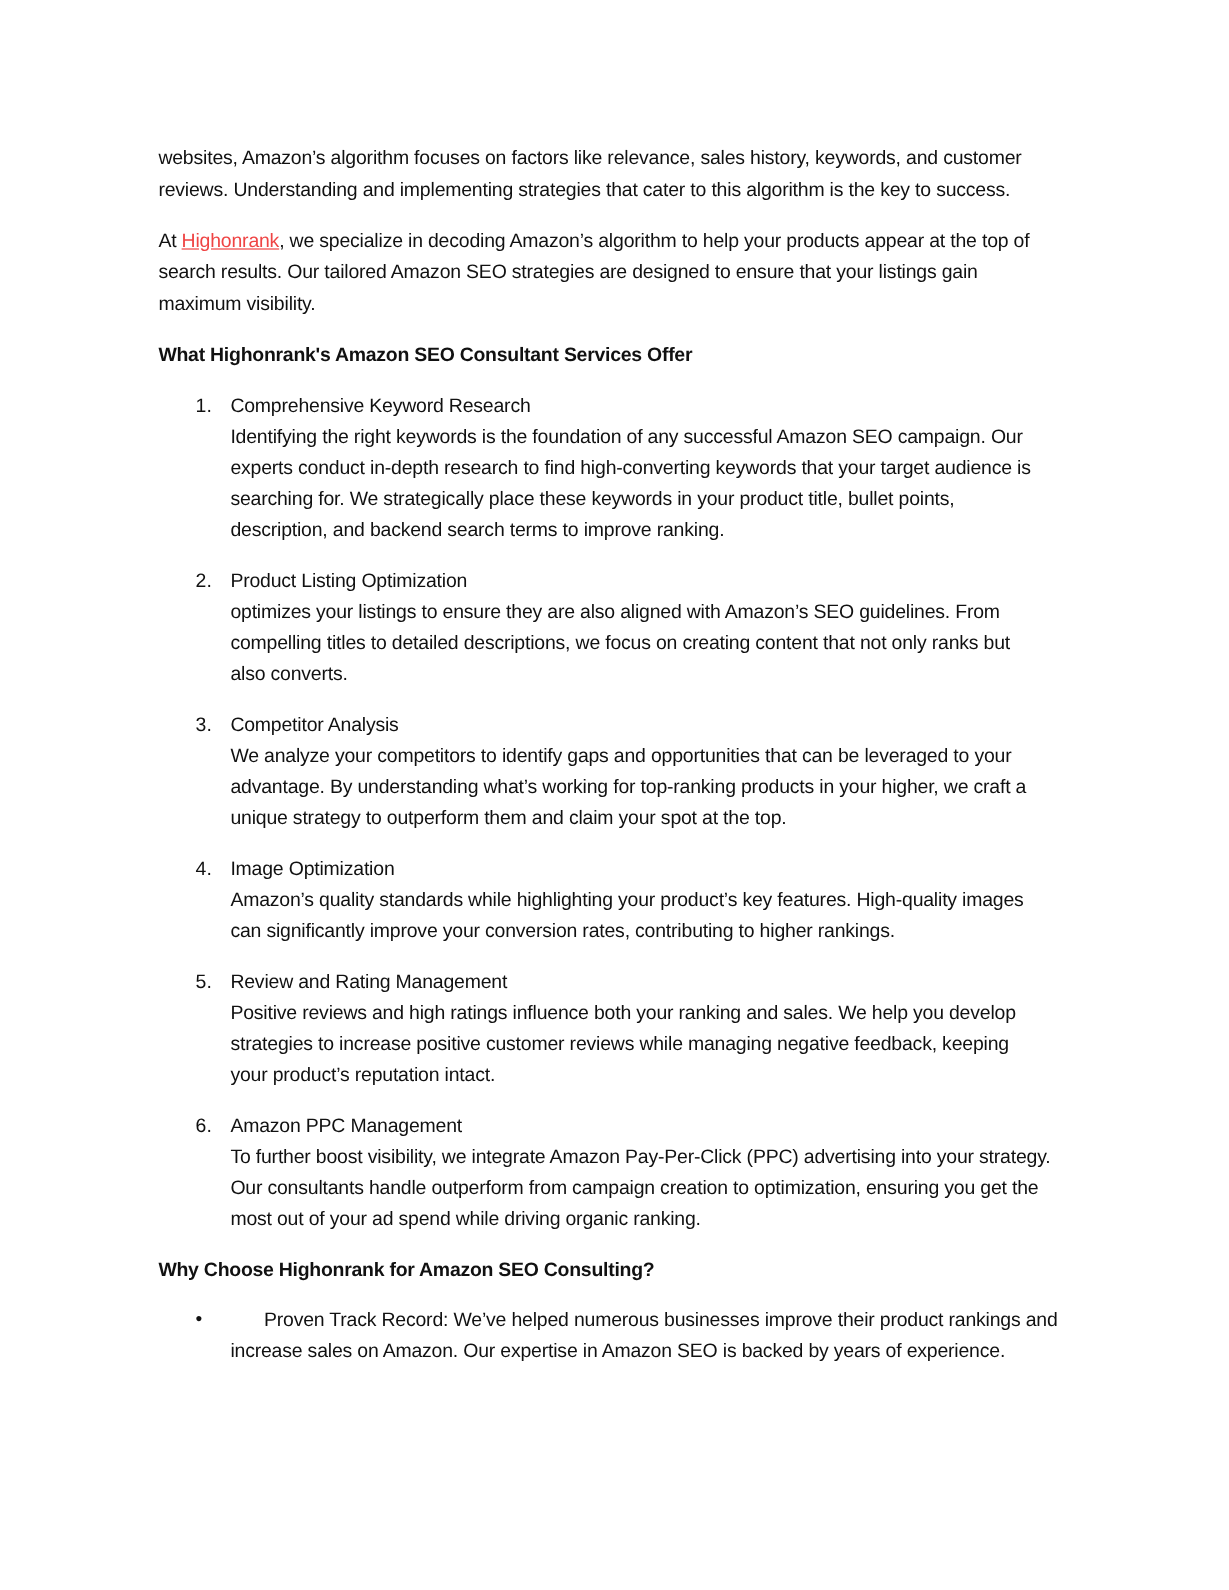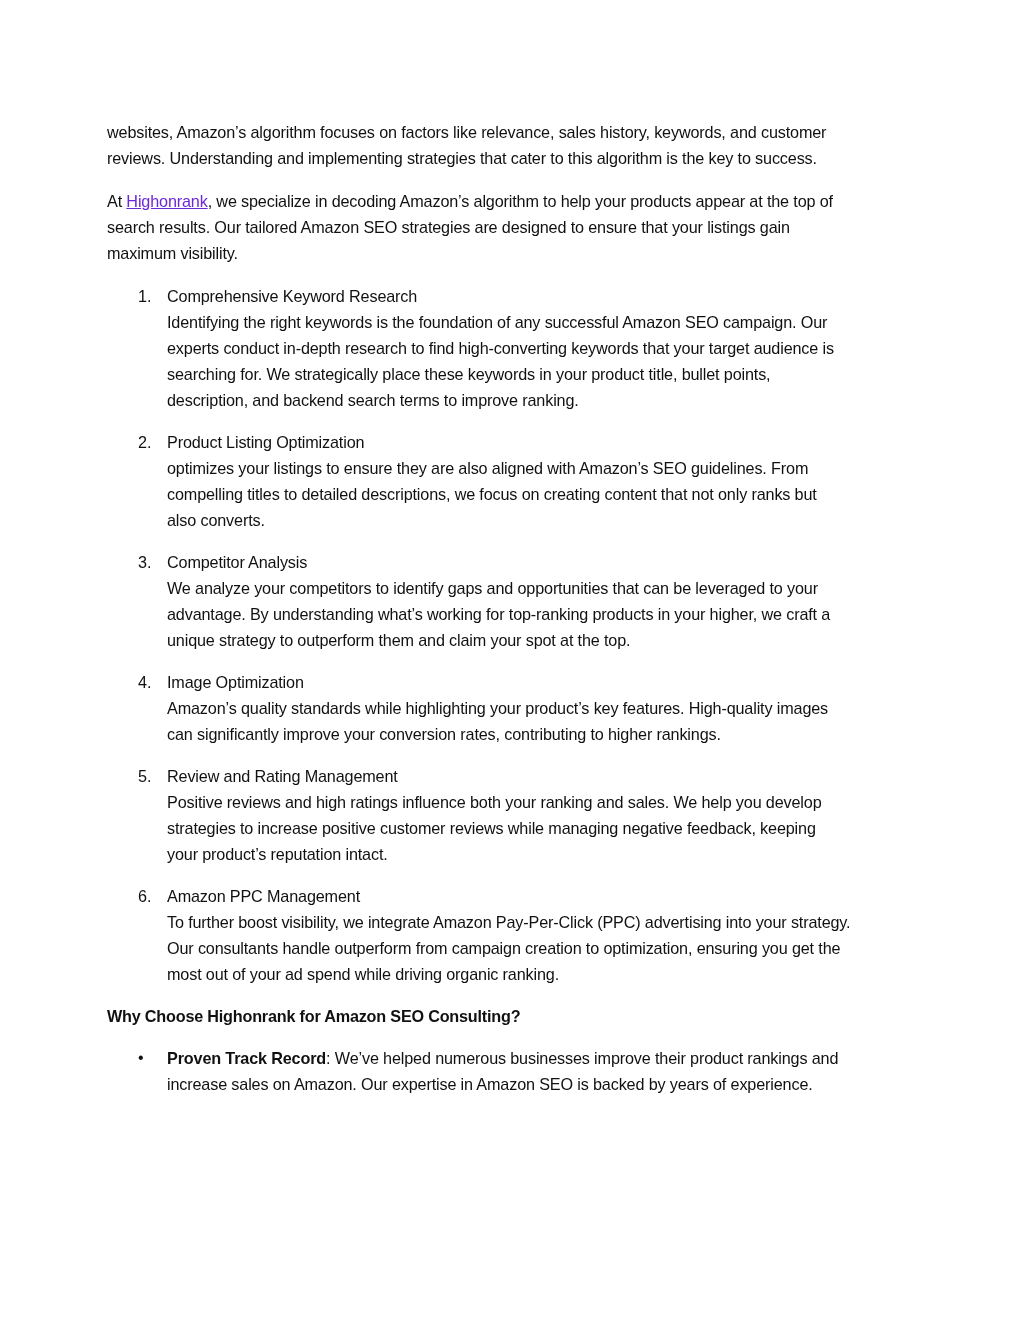--- a/index.html
+++ b/index.html
@@ -1,48 +1,49 @@
 <!DOCTYPE html>
 <html><head>
   <meta charset="utf-8">
   <style>
     html, body { margin: 0; padding: 0; background: #ffffff; }
     body { width: 1024px; height: 1325px; position: relative; overflow: hidden;
       font-family: "Liberation Sans", "DejaVu Sans", sans-serif; color: #111111; }
-    .page { position: absolute; left: 107px; top: 119px; width: 790px; }
+    .page { position: absolute; left: 132px; top: 119px; width: 790px; }
     .line { font-size: 16.2px; line-height: 26px; white-space: nowrap; letter-spacing: -0.15px; }
     p { margin: 0; }
     .para { margin-bottom: 17px; }
     .heading { font-weight: bold; font-size: 16.2px; line-height: 26px; margin-bottom: 16px; letter-spacing: -0.2px; }
-    a.link { color: #6d28d9; text-decoration: underline; }
+    a.link { color: #ef4444; text-decoration: underline; }
     ol.services { list-style: none; margin: 0; padding: 0; }
     ol.services li { position: relative; padding-left: 60px; margin-bottom: 16px; }
     .num { position: absolute; left: 31px; top: 0; font-size: 16.2px; line-height: 26px; }
     .item-title { font-weight: normal; }
     ul.reasons { list-style: none; margin: 0; padding: 0; }
     ul.reasons li { position: relative; padding-left: 60px; }
     .bullet { position: absolute; left: 31px; top: 0; font-size: 16px; line-height: 26px; }
-    .strong { font-weight: bold; }
+    .strong { font-weight: normal; margin-left: 28px; }
   </style>
 </head>
 <body>
 
 <div class="page">
 
   <p class="para">
     <span class="line" style="display:block">websites, Amazon’s algorithm focuses on factors like relevance, sales history, keywords, and customer</span>
     <span class="line" style="display:block">reviews. Understanding and implementing strategies that cater to this algorithm is the key to success.</span>
   </p>
 
   <p class="para">
     <span class="line" style="display:block"><span>At </span><a class="link" href="#">Highonrank</a><span>, we specialize in decoding Amazon’s algorithm to help your products appear at the top of</span></span>
     <span class="line" style="display:block">search results. Our tailored Amazon SEO strategies are designed to ensure that your listings gain</span>
     <span class="line" style="display:block">maximum visibility.</span>
   </p>
 
+  <p class="heading">What Highonrank's Amazon SEO Consultant Services Offer</p>
 
   <ol class="services">
     <li>
       <span class="num">1.</span>
       <span class="line item-title" style="display:block">Comprehensive Keyword Research</span>
       <span class="line" style="display:block">Identifying the right keywords is the foundation of any successful Amazon SEO campaign. Our</span>
       <span class="line" style="display:block">experts conduct in-depth research to find high-converting keywords that your target audience is</span>
       <span class="line" style="display:block">searching for. We strategically place these keywords in your product title, bullet points,</span>
       <span class="line" style="display:block">description, and backend search terms to improve ranking.</span>
     </li>

